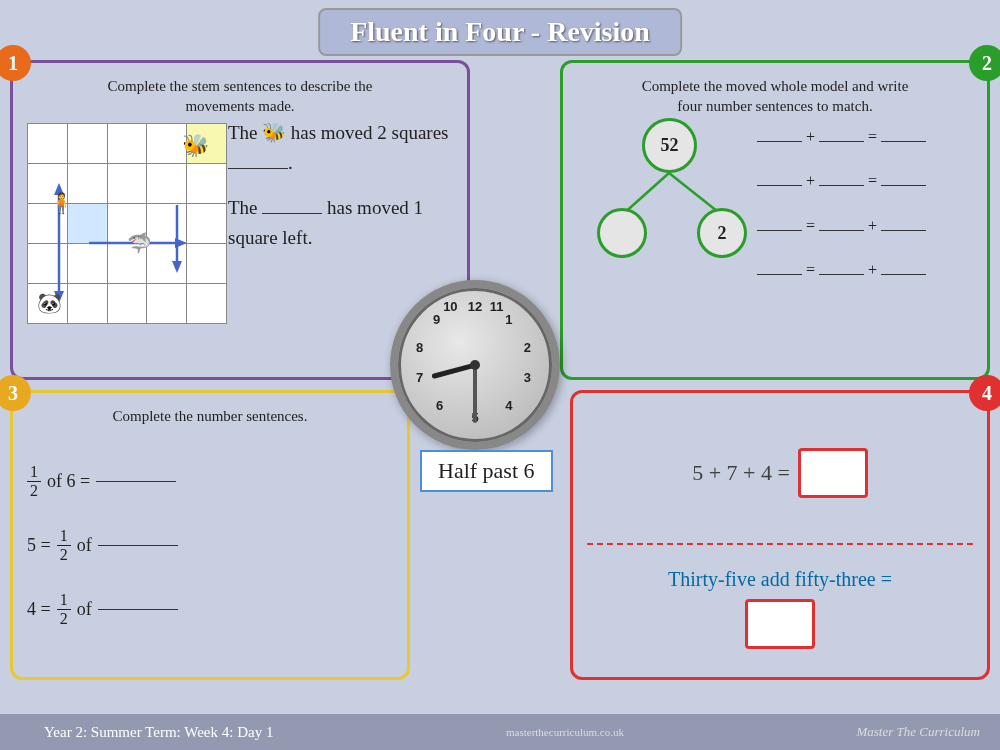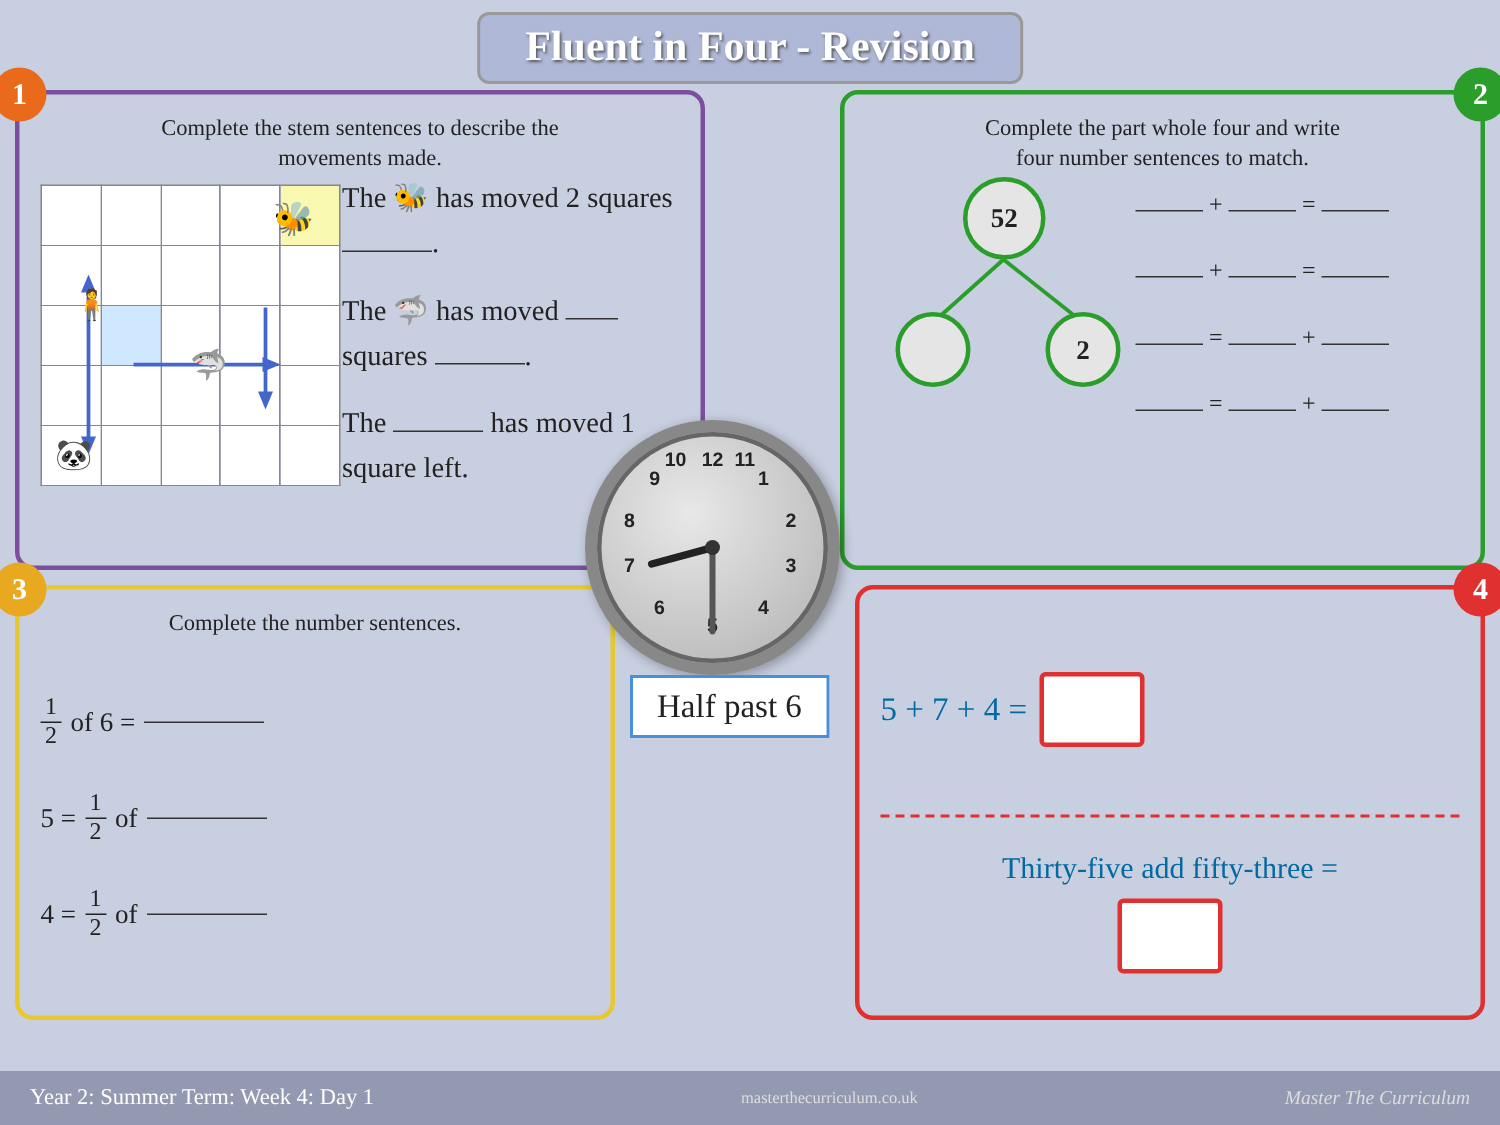--- a/index.html
+++ b/index.html
@@ -320,24 +320,25 @@
       min-width: 80px;
     }
 
     
     .s4-top {
       position: absolute;
       top: 55px;
       left: 14px;
       right: 14px;
       font-size: 22px;
-      color: #0369a1;
+      color: #404040;
       display: flex;
       align-items: center;
       gap: 8px;
+      justify-content: center;
     }
     .answer-box {
       display: inline-block;
       width: 70px;
       height: 50px;
       border: 3px solid #e03030;
       background: white;
       border-radius: 4px;
     }
     .s4-divider {
@@ -371,20 +372,21 @@
       height: 36px;
       background: #9399b0;
       display: flex;
       align-items: center;
       justify-content: space-between;
       padding: 0 20px;
     }
     .footer-left {
       color: white;
       font-size: 15px;
+      margin-left: 24px;
     }
     .footer-center {
       color: #ddd;
       font-size: 11px;
     }
     .footer-right {
       color: #ddd;
       font-size: 13px;
       font-style: italic;
     }
@@ -467,31 +469,28 @@
     <div style="position:absolute;top:68px;left:22px;font-size:20px;">🧍</div>
     <div style="position:absolute;top:108px;left:100px;font-size:20px;">🦈</div>
     <div style="position:absolute;top:168px;left:10px;font-size:20px;">🐼</div>
   </div>
 
   <div class="s1-text">
     <p>
       The 🐝 has moved 2 squares <span class="underline-blank"></span>.
     </p>
     <p>
-      The 🦈 has moved <span class="underline-blank-sm"></span> squares <span class="underline-blank"></span>.
-    </p>
-    <p>
       The <span class="underline-blank"></span> has moved 1 square left.
     </p>
   </div>
 </div>
 
 <div id="section2" class="section">
   <div class="section-number">2</div>
-  <div class="section-header" style="white-space:pre-line;">Complete the part whole four and write
+  <div class="section-header" style="white-space:pre-line;">Complete the moved whole model and write
 four number sentences to match.</div>
 
   <div class="part-whole">
     <div class="pw-circle pw-top">
       <span>52</span>
     </div>
     <svg width="190" height="100" style="position:absolute;top:27px;left:0;">
       <line x1="92" y1="28" x2="45" y2="70" stroke="#2a9d2a" stroke-width="2.5"></line>
       <line x1="92" y1="28" x2="145" y2="70" stroke="#2a9d2a" stroke-width="2.5"></line>
     </svg>

